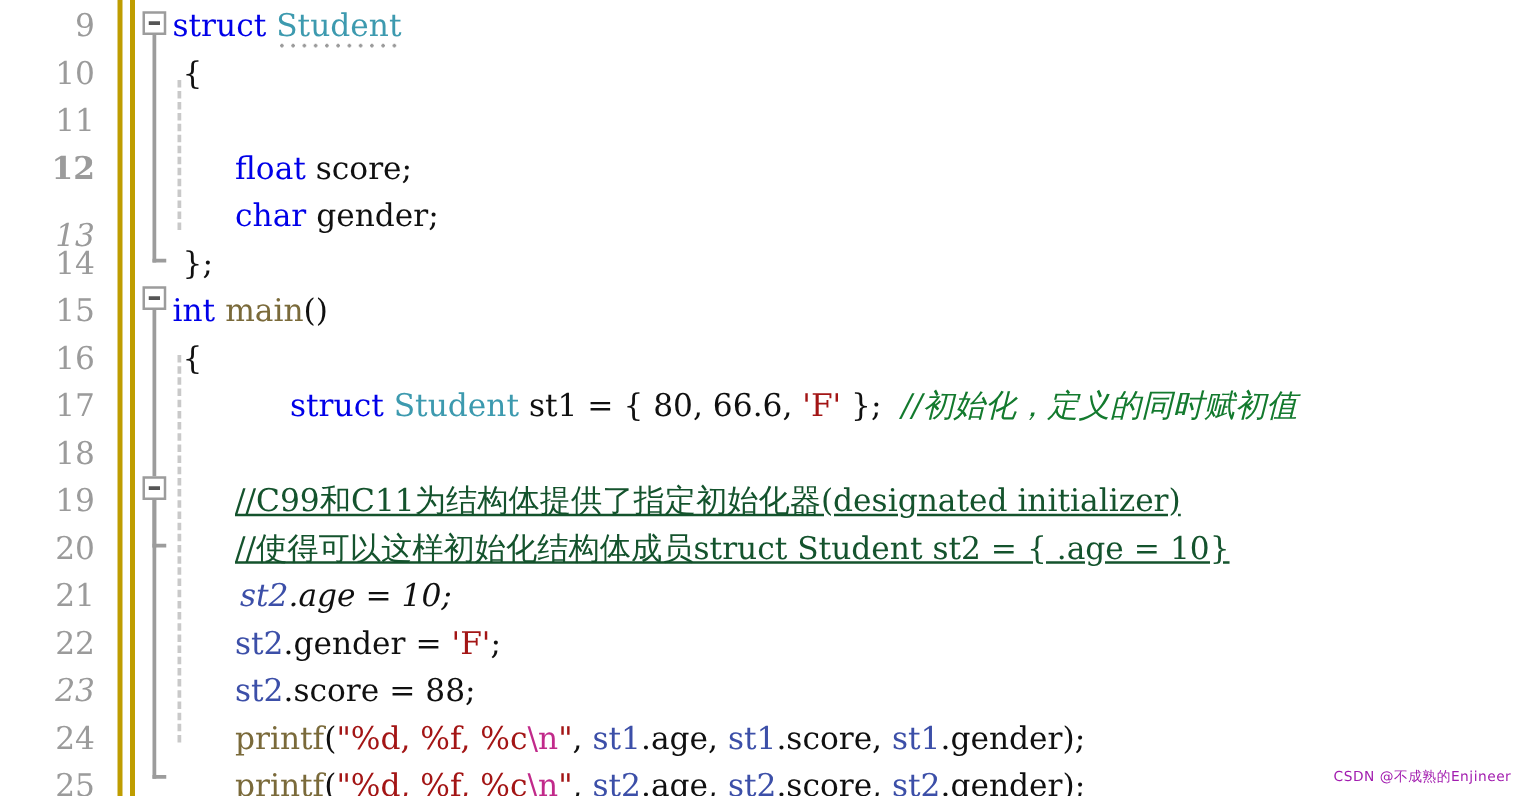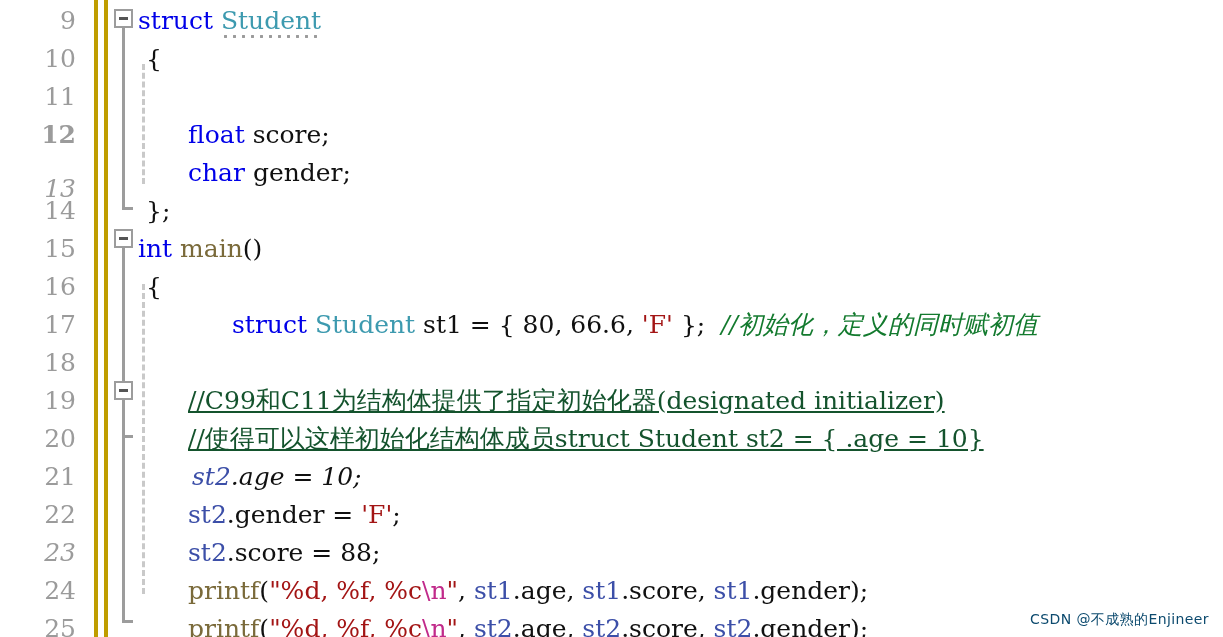--- a/index.html
+++ b/index.html
@@ -135,23 +135,23 @@
     background-repeat: repeat-x;
     background-position: 0 100%;
     padding-bottom: 6px;
   }
 
   
   .watermark {
     position: absolute;
     right: 14px;
     bottom: 8px;
-    color: #0c4a6e;
+    color: #a21caf;
     font-family: "DejaVu Sans", "Liberation Sans", sans-serif;
-    font-size: 14px;
+    font-size: 11px;
     letter-spacing: 0.4px;
     user-select: none;
   }
 </style>
 </head>
 <body>
 
 <div id="editor">
 
   <div class="gutter" id="gutter">

